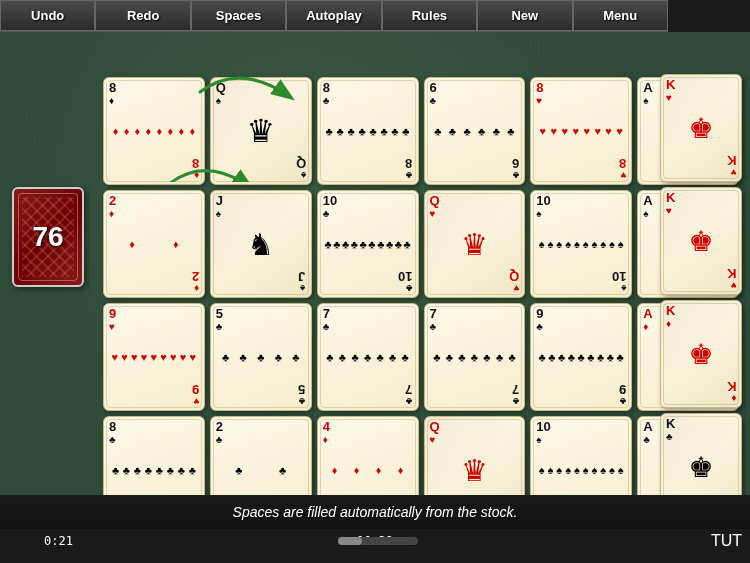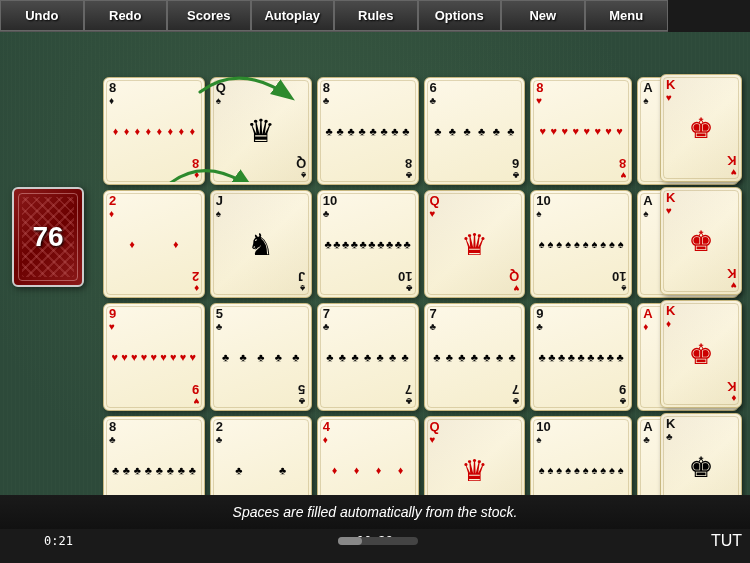--- a/index.html
+++ b/index.html
@@ -248,24 +248,23 @@
       inset: 0;
       background: linear-gradient(135deg, rgba(180,160,120,0.15) 0%, transparent 50%, rgba(180,160,120,0.1) 100%);
     }
   </style>
 </head>
 <body>
 
 <div id="toolbar">
   <button class="toolbar-btn">Undo</button>
   <button class="toolbar-btn">Redo</button>
-  <button class="toolbar-btn">Scores</button>
+  <button class="toolbar-btn">Spaces</button>
   <button class="toolbar-btn">Autoplay</button>
   <button class="toolbar-btn">Rules</button>
-  <button class="toolbar-btn">Options</button>
   <button class="toolbar-btn">New</button>
   <button class="toolbar-btn">Menu</button>
 </div>
 
 <div id="game-area">
 
   <div id="stock-pile">
     <div class="back-pattern"></div>
     <span style="position:relative;z-index:1;font-size:28px;font-weight:bold;color:#fff;text-shadow:1px 1px 3px #000;">76</span>
   </div>

